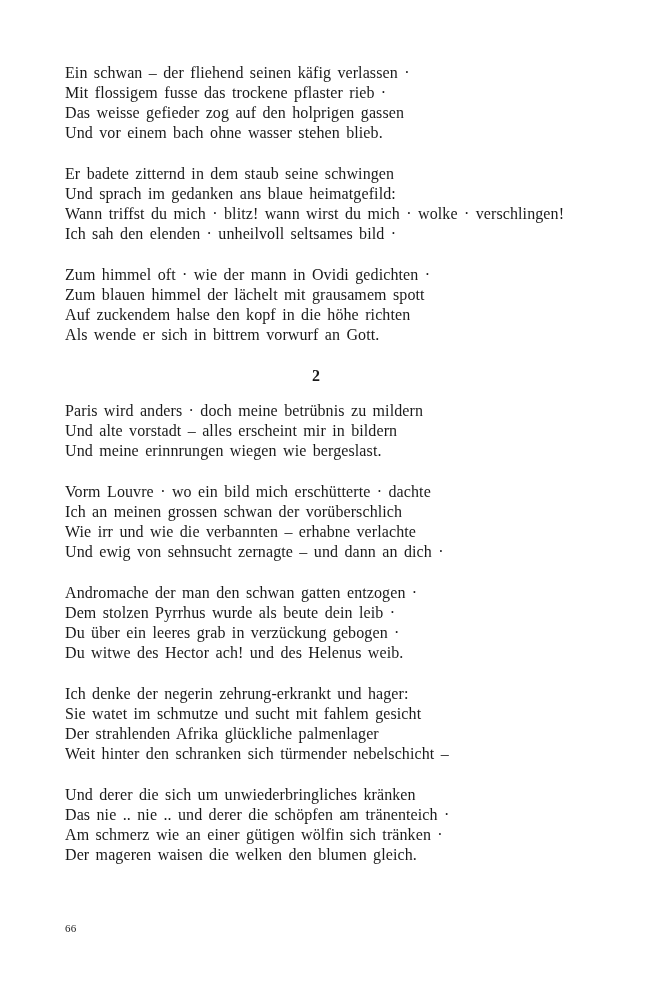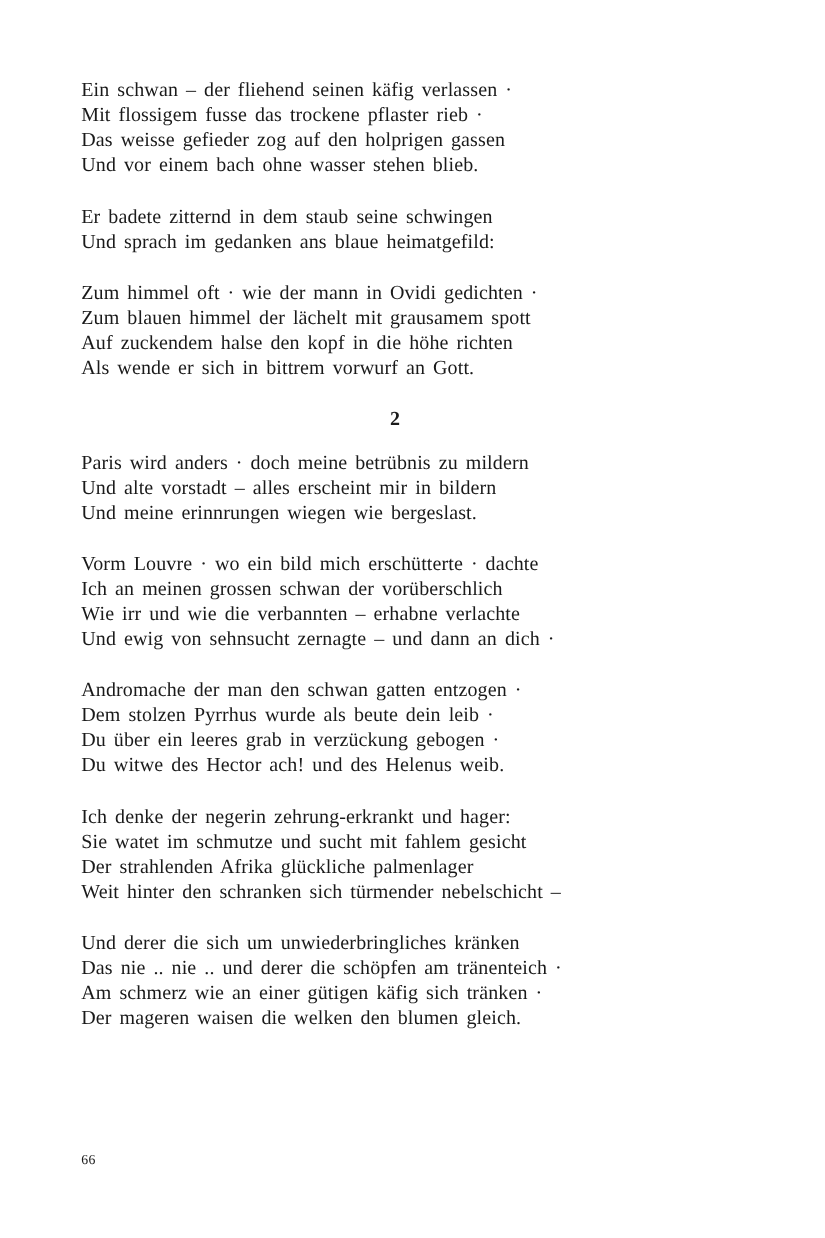--- a/index.html
+++ b/index.html
@@ -60,20 +60,22 @@
     <div class="stanza">
       <div class="poem-line">Ein schwan – der fliehend seinen käfig verlassen ·</div>
       <div class="poem-line">Mit flossigem fusse das trockene pflaster rieb ·</div>
       <div class="poem-line">Das weisse gefieder zog auf den holprigen gassen</div>
       <div class="poem-line">Und vor einem bach ohne wasser stehen blieb.</div>
     </div>
 
     <div class="stanza">
       <div class="poem-line">Er badete zitternd in dem staub seine schwingen</div>
       <div class="poem-line">Und sprach im gedanken ans blaue heimatgefild:</div>
+      <div class="poem-line">Wann triffst du mich · blitz! wann wirst du mich · wolke · verschlingen!</div>
+      <div class="poem-line">Ich sah den elenden · unheilvoll seltsames bild ·</div>
     </div>
 
     <div class="stanza">
       <div class="poem-line">Zum himmel oft · wie der mann in Ovidi gedichten ·</div>
       <div class="poem-line">Zum blauen himmel der lächelt mit grausamem spott</div>
       <div class="poem-line">Auf zuckendem halse den kopf in die höhe richten</div>
       <div class="poem-line">Als wende er sich in bittrem vorwurf an Gott.</div>
     </div>
 
     <div class="section-heading">2</div>
@@ -101,21 +103,21 @@
     <div class="stanza">
       <div class="poem-line">Ich denke der negerin zehrung-erkrankt und hager:</div>
       <div class="poem-line">Sie watet im schmutze und sucht mit fahlem gesicht</div>
       <div class="poem-line">Der strahlenden Afrika glückliche palmenlager</div>
       <div class="poem-line">Weit hinter den schranken sich türmender nebelschicht –</div>
     </div>
 
     <div class="stanza">
       <div class="poem-line">Und derer die sich um unwiederbringliches kränken</div>
       <div class="poem-line">Das nie .. nie .. und derer die schöpfen am tränenteich ·</div>
-      <div class="poem-line">Am schmerz wie an einer gütigen käfig sich tränken ·</div>
+      <div class="poem-line">Am schmerz wie an einer gütigen wölfin sich tränken ·</div>
       <div class="poem-line">Der mageren waisen die welken den blumen gleich.</div>
     </div>
 
   </div>
 
   <div class="page-number">66</div>
 
 </div>
 
 </body></html>

